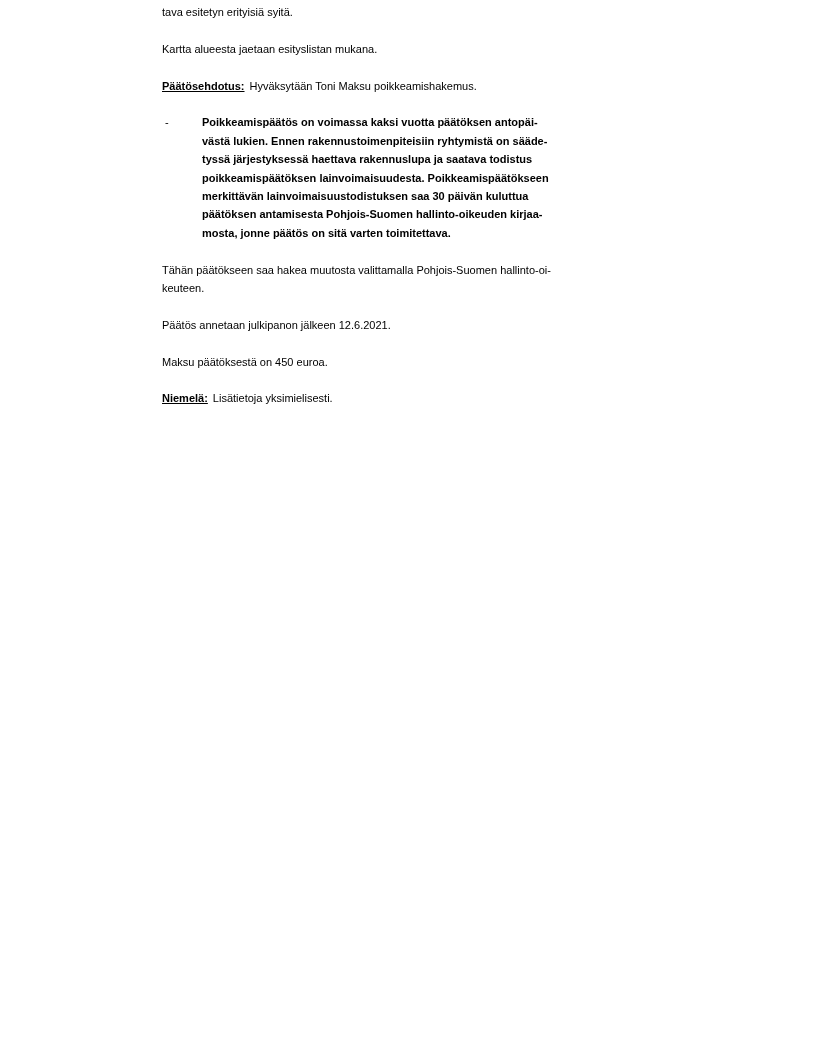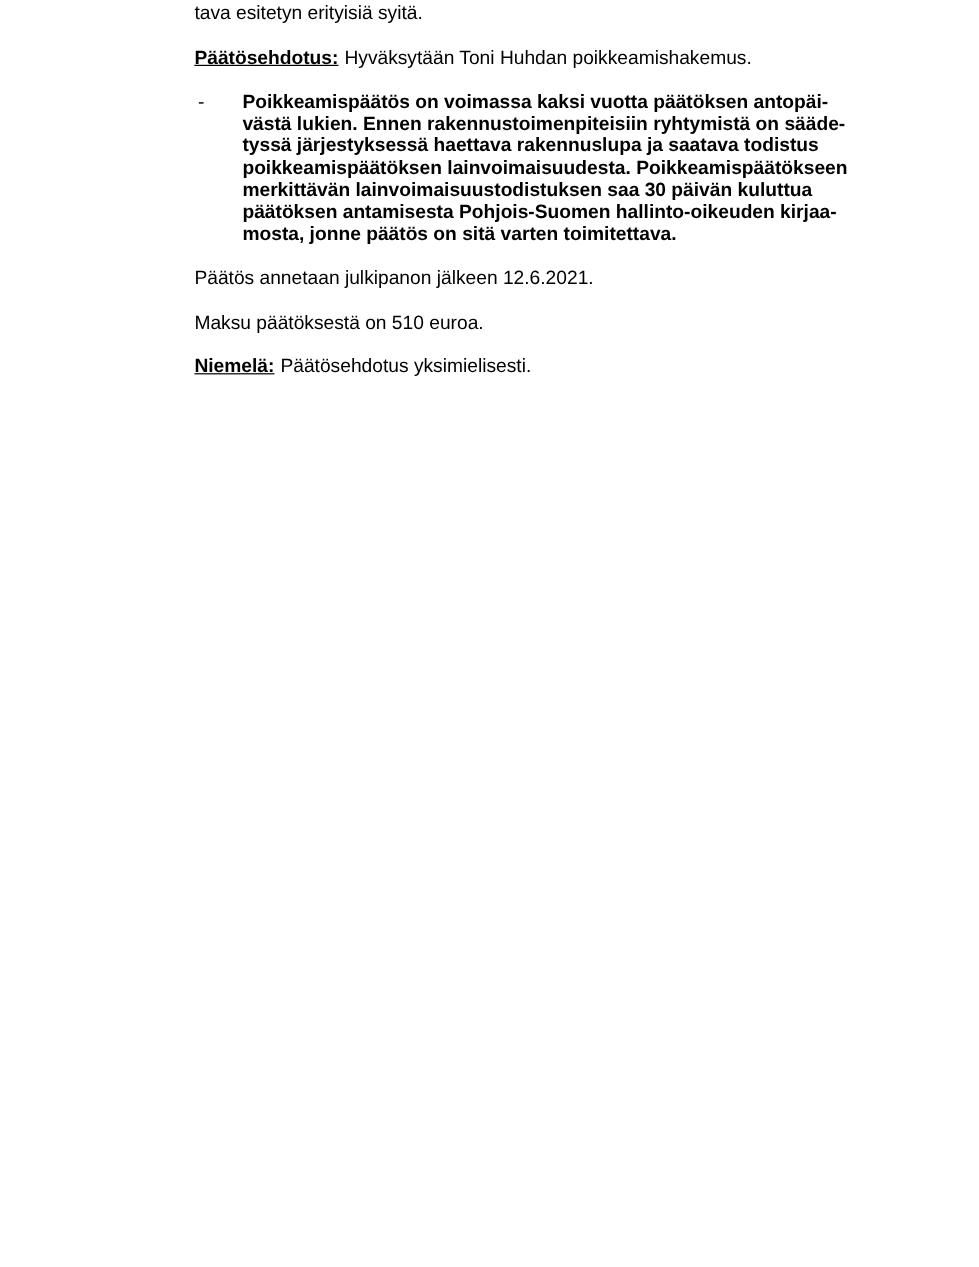--- a/index.html
+++ b/index.html
@@ -9,21 +9,21 @@
     background: #ffffff;
     overflow: hidden;
   }
   .page {
     position: relative;
     width: 816px;
     height: 1056px;
     background: #ffffff;
     color: #000000;
     font-family: "Liberation Sans", "DejaVu Sans", sans-serif;
-    font-size: 16px;
+    font-size: 11px;
     line-height: 18.4px;
   }
   .content {
     position: absolute;
     left: 162px;
     top: 3px;
     width: 604px;
   }
   p.para {
     margin: 0 0 18.4px 0;
@@ -52,36 +52,39 @@
   }
 </style>
 </head>
 <body>
 
 <div class="page">
   <div class="content">
 
     <p class="para indent">tava esitetyn erityisiä syitä.</p>
 
+    <p class="para">Kartta alueesta jaetaan esityslistan mukana.</p>
 
-    <p class="para"><span class="label">Päätösehdotus:</span><span>Hyväksytään Toni Huhdan poikkeamishakemus.</span></p>
+    <p class="para"><span class="label">Päätösehdotus:</span><span>Hyväksytään Toni Maksu poikkeamishakemus.</span></p>
 
     <div class="bullet">
       <span class="marker">-</span>
       <span class="bullet-text">Poikkeamispäätös on voimassa kaksi vuotta päätöksen antopäi-
 västä lukien. Ennen rakennustoimenpiteisiin ryhtymistä on sääde-
 tyssä järjestyksessä haettava rakennuslupa ja saatava todistus
 poikkeamispäätöksen lainvoimaisuudesta. Poikkeamispäätökseen
 merkittävän lainvoimaisuustodistuksen saa 30 päivän kuluttua
 päätöksen antamisesta Pohjois-Suomen hallinto-oikeuden kirjaa-
 mosta, jonne päätös on sitä varten toimitettava.</span>
     </div>
 
+    <p class="para">Tähän päätökseen saa hakea muutosta valittamalla Pohjois-Suomen hallinto-oi-
+keuteen.</p>
 
     <p class="para">Päätös annetaan julkipanon jälkeen 12.6.2021.</p>
 
-    <p class="para">Maksu päätöksestä on 510 euroa.</p>
+    <p class="para">Maksu päätöksestä on 450 euroa.</p>
 
-    <p class="para"><span class="label">Niemelä:</span><span>Päätösehdotus yksimielisesti.</span></p>
+    <p class="para"><span class="label">Niemelä:</span><span>Lisätietoja yksimielisesti.</span></p>
 
 
   </div>
 </div>
 
 </body></html>

